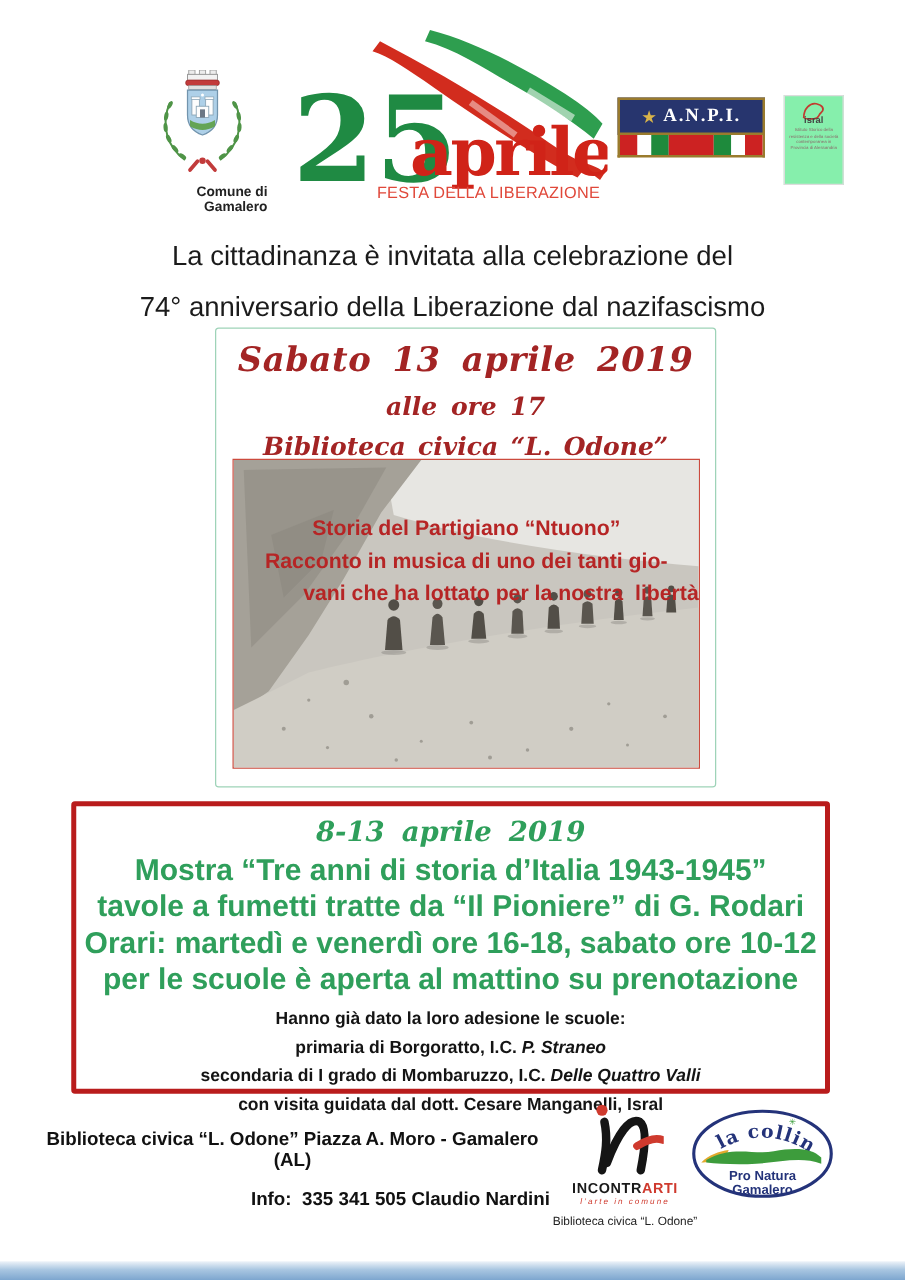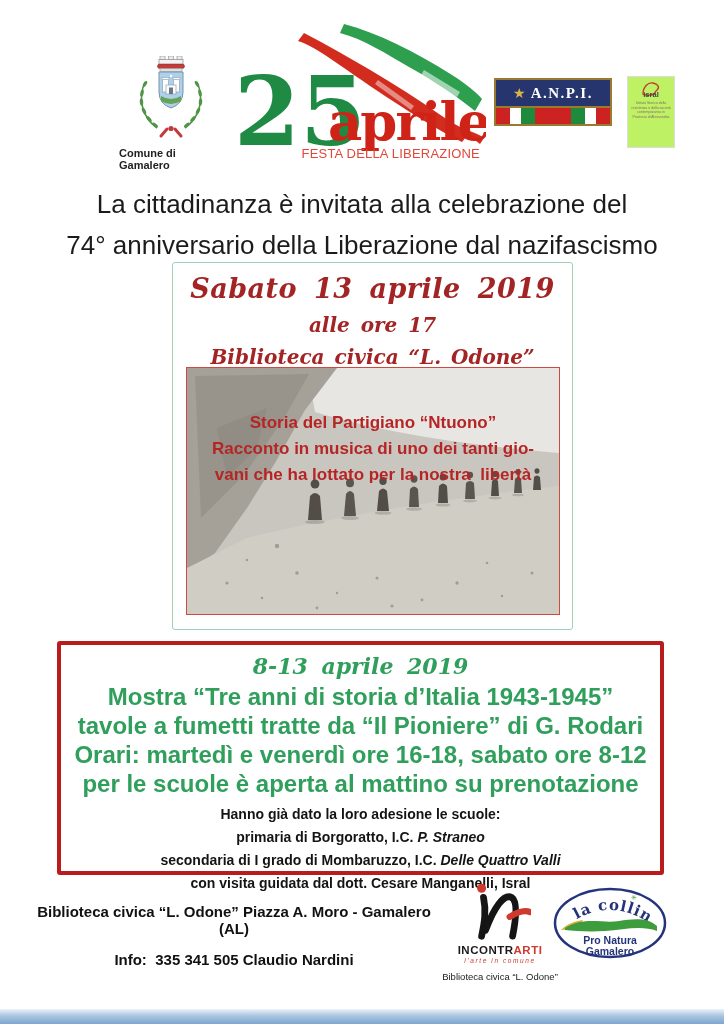--- a/index.html
+++ b/index.html
@@ -1,59 +1,59 @@
 <!DOCTYPE html>
 <html><head>
 <meta charset="utf-8">
 <style>
   html,body{margin:0;padding:0;background:#ffffff;}
   .page{position:relative;width:724px;height:1024px;background:#fff;overflow:hidden;
         font-family:"Liberation Sans",sans-serif;color:#1c1c1c;}
 
   
-  .crest{position:absolute;left:119px;top:56px;width:108px;text-align:left;}
+  .crest{position:absolute;left:106px;top:56px;width:108px;text-align:right;}
   .crest-caption{font-size:11px;font-weight:bold;color:#222;margin-top:1px;}
 
   .logo25{position:absolute;left:228px;top:18px;width:258px;height:152px;}
 
   .anpi{position:absolute;left:494px;top:78px;width:118px;}
   .anpi-top{border:2px solid #9a7b2d;background:#27356e;height:26px;display:flex;
             align-items:center;justify-content:center;gap:5px;}
   .anpi-star{color:#d9b44a;font-size:14px;line-height:1;}
   .anpi-label{color:#fff;font-weight:bold;font-size:15px;letter-spacing:1.5px;
               font-family:"Liberation Serif",serif;}
   .anpi-stripes{border:2px solid #9a7b2d;border-top:none;height:16px;display:flex;}
   .anpi-stripes div{height:100%;}
   .st-r{background:#cc2222;}.st-w{background:#ffffff;}.st-g{background:#1e8a3c;}
 
   .isral{position:absolute;left:627px;top:76px;width:48px;height:72px;border:1px solid #dcdcdc;
-         background:#bef264;text-align:center;box-sizing:border-box;padding-top:2px;}
+         background:#86efac;text-align:center;box-sizing:border-box;padding-top:2px;}
   .isral-name{font-size:7.5px;font-weight:bold;color:#444;margin-top:-13px;}
   .isral-desc{font-size:3.5px;line-height:4.5px;color:#8a6a6a;padding:2px 3px 0 3px;}
 
   
   .invitation{position:absolute;left:0;top:184px;width:724px;text-align:center;
-              font-size:26px;color:#1b1b1b;line-height:41px;}
+              font-size:22px;color:#1b1b1b;line-height:41px;}
 
   
   .event-box{position:absolute;left:172px;top:262px;width:401px;height:368px;
              border:1px solid #9ed3b8;border-radius:3px;box-sizing:border-box;}
   .script-red{font-family:"DejaVu Serif",serif;font-style:italic;font-weight:bold;
               color:#a32424;text-align:center;}
   .eb-date{font-size:27px;margin-top:10px;word-spacing:7px;letter-spacing:.5px;}
   .eb-time{font-size:20px;margin-top:9px;word-spacing:4px;}
   .eb-place{font-size:20px;margin-top:8px;word-spacing:3px;}
   .photo{position:absolute;left:13px;top:104px;width:372px;height:246px;
          border:1px solid #cc4b3e;box-sizing:content-box;}
   .photo svg{display:block;}
   .overlay{position:absolute;left:0;width:100%;text-align:center;color:#b62525;
            font-weight:bold;font-size:17px;line-height:26px;}
   .ov1{top:42px;}
   .ov2{top:146px;line-height:25px;}
-  .prewrap{white-space:pre-wrap;}
+  .prewrap{white-space:pre-wrap;text-align:right;}
 
   
   .mostra-box{position:absolute;left:57px;top:641px;width:607px;height:234px;
               border:4px solid #b91c1c;border-radius:3px;box-sizing:border-box;text-align:center;}
   .mb-date{font-family:"DejaVu Serif",serif;font-style:italic;font-weight:bold;
            color:#2f9f5b;font-size:22px;margin-top:8px;word-spacing:6px;}
   .mb-line{color:#2f9f5b;font-weight:bold;font-size:24px;line-height:29px;}
   .mb-first{margin-top:3px;}
   .mb-black{font-size:14px;font-weight:bold;color:#141414;line-height:23px;}
   .mb-black-first{margin-top:5px;}
@@ -258,21 +258,21 @@
         <div>Racconto in musica di uno dei tanti gio-</div>
         <div class="prewrap">vani che ha lottato per la nostra  libertà</div>
       </div>
     </div>
   </div>
 
   <div class="mostra-box">
     <div class="mb-date">8-13 aprile 2019</div>
     <div class="mb-line mb-first">Mostra “Tre anni di storia d’Italia 1943-1945”</div>
     <div class="mb-line">tavole a fumetti tratte da “Il Pioniere” di G. Rodari</div>
-    <div class="mb-line">Orari: martedì e venerdì ore 16-18, sabato ore 8-12</div>
+    <div class="mb-line">Orari: martedì e venerdì ore 16-18, sabato ore 10-12</div>
     <div class="mb-line">per le scuole è aperta al mattino su prenotazione</div>
     <div class="mb-black mb-black-first">Hanno già dato la loro adesione le scuole:</div>
     <div class="mb-black"><span>primaria di Borgoratto, I.C. </span><span class="it">P. Straneo</span></div>
     <div class="mb-black"><span>secondaria di I grado di Mombaruzzo, I.C. </span><span class="it">Delle Quattro Valli</span></div>
     <div class="mb-black">con visita guidata dal dott. Cesare Manganelli, Isral</div>
   </div>
 
   <div class="address-block">
     <div>Biblioteca civica “L. Odone” Piazza A. Moro - Gamalero (AL)</div>
     <div class="addr-info prewrap">Info:  335 341 505 Claudio Nardini</div>

